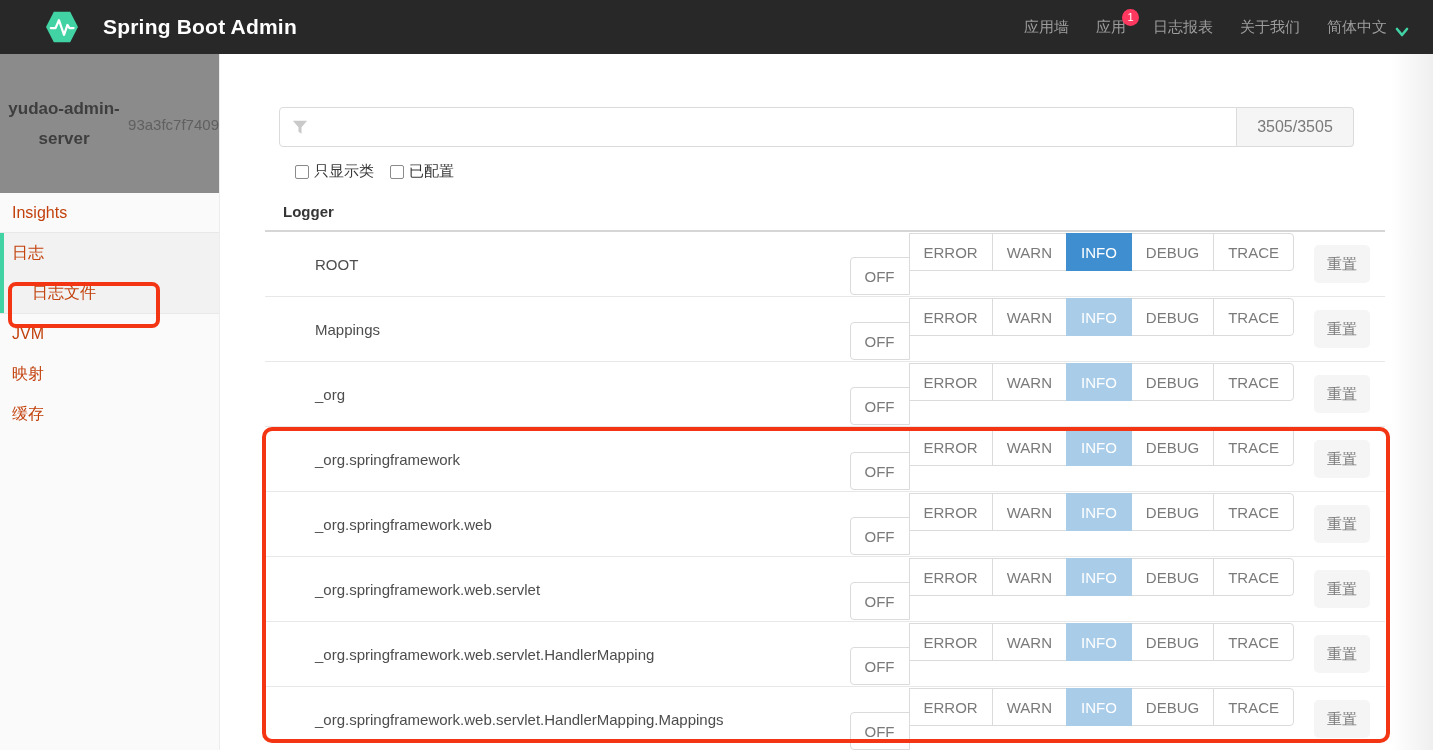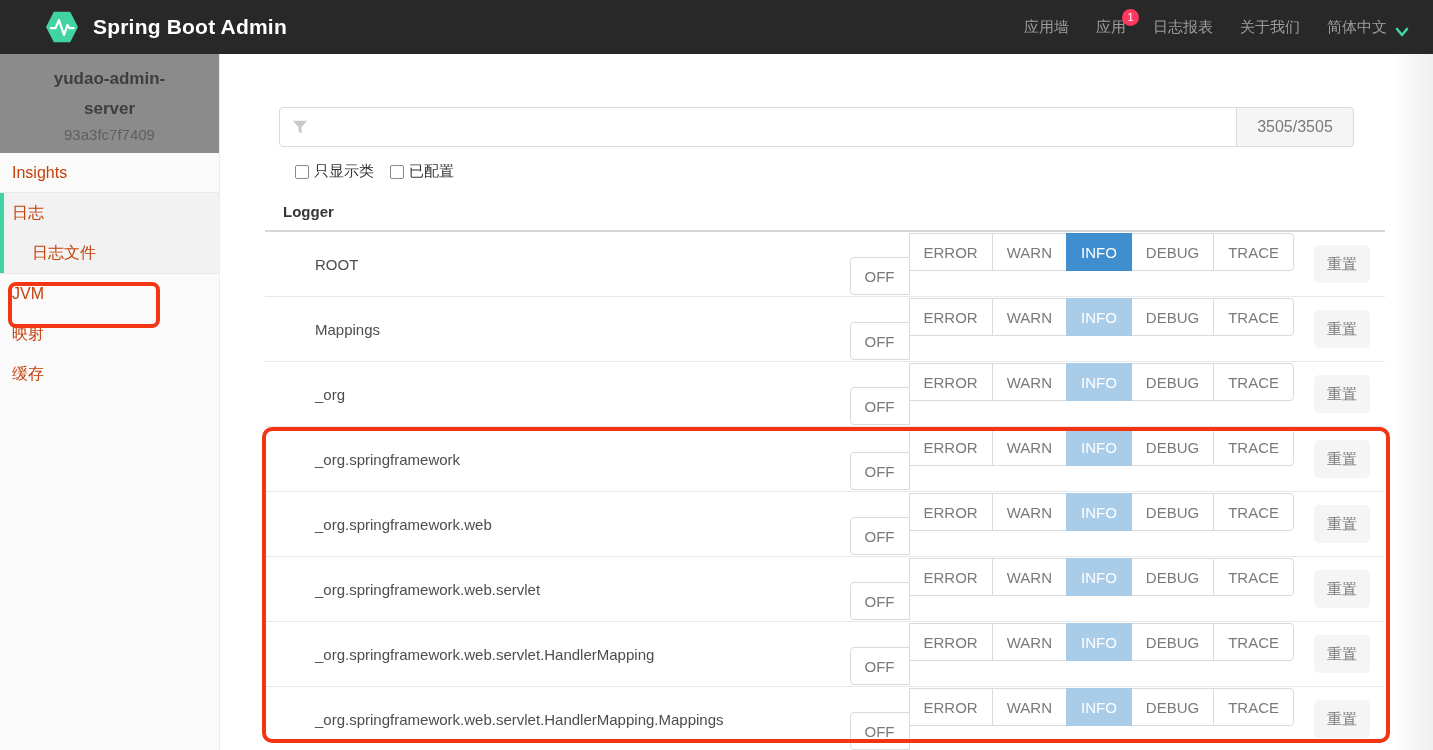--- a/index.html
+++ b/index.html
@@ -13,36 +13,36 @@
   body{
     width:1433px;height:750px;position:relative;overflow:hidden;
     background:#fff;font-family:"Liberation Sans","DejaVu Sans",sans-serif;
     -webkit-font-smoothing:antialiased;
   }
   
   .navbar{
     position:absolute;left:0;top:0;width:1433px;height:54px;background:#282828;
     display:flex;align-items:center;padding:0 24px 0 45px;z-index:20;
   }
-  .brand{display:flex;align-items:center;gap:14px;}
+  .brand{display:flex;align-items:center;gap:24px;}
   .brand-title{color:#fff;font-size:21px;font-weight:700;letter-spacing:.2px;}
   .nav-right{margin-left:auto;display:flex;align-items:center;gap:27px;}
   .nav-item{color:#9d9d9d;font-size:15px;position:relative;cursor:pointer;white-space:nowrap;}
   .nav-badge{
     position:absolute;top:-9px;right:-13px;width:17px;height:17px;border-radius:50%;
     background:var(--badge);color:#fff;font-size:11px;display:flex;align-items:center;justify-content:center;
   }
   .lang{display:flex;align-items:flex-end;gap:8px;}
   
   .sidebar{
     position:absolute;left:0;top:54px;width:220px;height:696px;background:#fafafa;
     border-right:1px solid #ededed;z-index:5;
   }
   .instance-box{
-    height:99px;background:#8b8b8b;display:flex;flex-direction:column;
+    height:139px;background:#8b8b8b;display:flex;
     align-items:center;justify-content:center;cursor:pointer;
   }
   .instance-name{
     width:150px;text-align:center;font-size:17px;font-weight:700;color:#3e3e3e;line-height:1.75;
     word-break:break-word;
   }
   .instance-id{font-size:15px;color:#606060;margin-top:2px;}
   .menu-item{
     height:40px;display:flex;align-items:center;padding-left:12px;
     font-size:16px;color:#c2410c;cursor:pointer;

